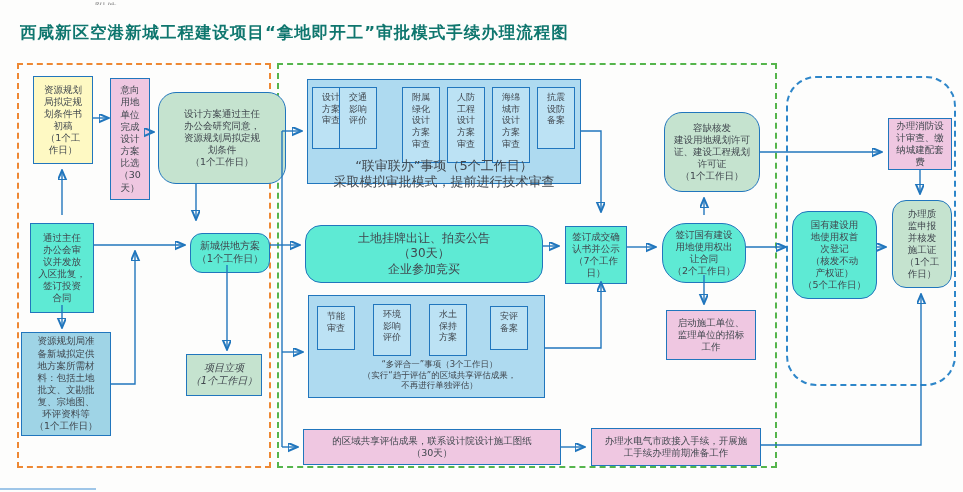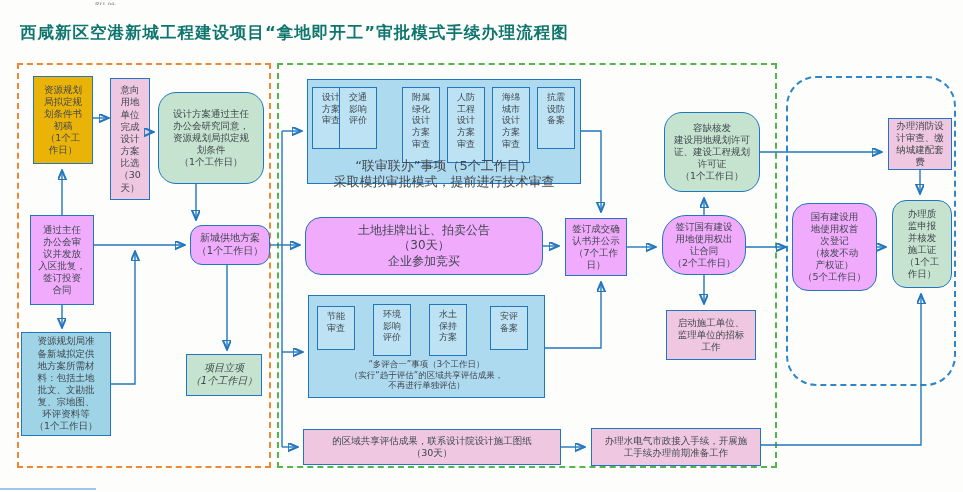--- a/index.html
+++ b/index.html
@@ -4,25 +4,25 @@
 <style>
   html,body{margin:0;padding:0;}
   body{font-family:"DejaVu Sans","Liberation Sans",sans-serif;background:#ffffff;}
   #canvas{position:relative;width:963px;height:492px;background:#fdfdfc;overflow:hidden;}
   .ttl{position:absolute;left:20px;top:22px;width:940px;text-align:left;
        font-size:16.5px;font-weight:bold;color:#0f766e;letter-spacing:1px;}
   .b{position:absolute;box-sizing:border-box;border:1.5px solid #2176bd;
      display:flex;align-items:center;justify-content:center;text-align:center;
      white-space:pre-line;font-size:9.5px;line-height:1.28;color:#40474e;padding:2px;}
   .r{border-radius:16px;}
-  .blue{background:#eab308;}
+  .blue{background:#fef9c3;}
   .cyan{background:#9fd4e6;}
   .pink{background:#efc7e1;}
   .green{background:#c5e3cf;}
-  .cream{background:#f0abfc;}
+  .cream{background:#5eead4;margin-top:8px;}
   .cont{background:#aedaf0;}
   .inner{position:absolute;box-sizing:border-box;border:1px solid #2176bd;background:#bce2f4;
          display:flex;align-items:flex-start;justify-content:center;text-align:center;
          white-space:pre-line;font-size:9px;line-height:1.3;color:#40474e;padding-top:4px;}
   .cap{position:absolute;left:0;right:0;text-align:center;white-space:pre-line;
        font-size:13px;line-height:1.25;color:#40474e;}
   .dash{position:absolute;box-sizing:border-box;}
   .big{font-size:12px;}
   .mid{font-size:10px;}
   .note{position:absolute;left:95px;top:0;height:5px;overflow:hidden;font-size:11px;color:#888;}
@@ -50,21 +50,21 @@
 作日）</div>
   <div class="b pink" style="left:110px;top:78px;width:40px;height:122px;">意向
 用地
 单位
 完成
 设计
 方案
 比选
 （30
 天）</div>
-  <div class="b green r" style="left:158px;top:92px;width:106px;height:92px;border-radius:18px;">设计方案通过主任
+  <div class="b green r" style="left:158px;top:92px;width:128px;height:92px;border-radius:18px;">设计方案通过主任
 办公会研究同意，
 资源规划局拟定规
 划条件
 （1个工作日）</div>
   <div class="b cream" style="left:30px;top:215px;width:64px;height:90px;">通过主任
 办公会审
 议并发放
 入区批复，
 签订投资
 合同</div>
@@ -117,21 +117,21 @@
   <div class="inner" style="left:317px;top:306px;width:38px;height:44px;">节能
 审查</div>
   <div class="inner" style="left:373px;top:304px;width:38px;height:52px;">环境
 影响
 评价</div>
   <div class="inner" style="left:429px;top:304px;width:38px;height:52px;">水土
 保持
 方案</div>
   <div class="inner" style="left:490px;top:306px;width:38px;height:44px;">安评
 备案</div>
-  <div class="cap" style="left:308px;width:237px;top:359px;font-size:8.5px;">“多评合一”事项（3个工作日）
+  <div class="cap" style="left:308px;width:237px;top:359px;font-size:8.5px;padding-left:13px;">“多评合一”事项（3个工作日）
 （实行“趋于评估”的区域共享评估成果，
 不再进行单独评估）</div>
 
   <div class="b pink" style="left:303px;top:429px;width:258px;height:36px;">的区域共享评估成果，联系设计院设计施工图纸
 （30天）</div>
   <div class="b cream" style="left:565px;top:218px;width:62px;height:58px;">签订成交确
 认书并公示
 （7个工作
 日）</div>
   <div class="b cream r" style="left:662px;top:215px;width:84px;height:60px;border-radius:24px;">签订国有建设

